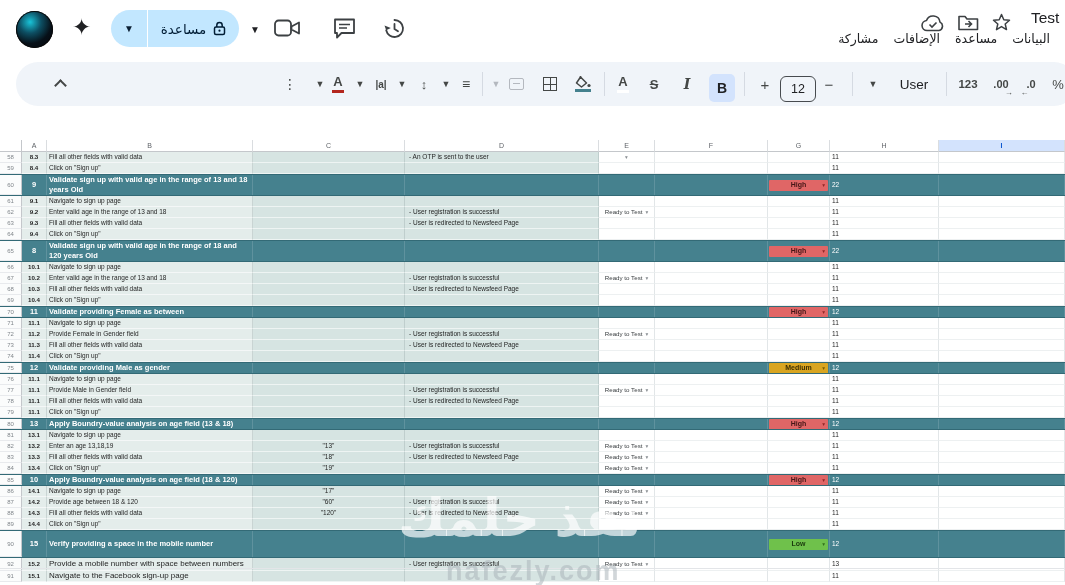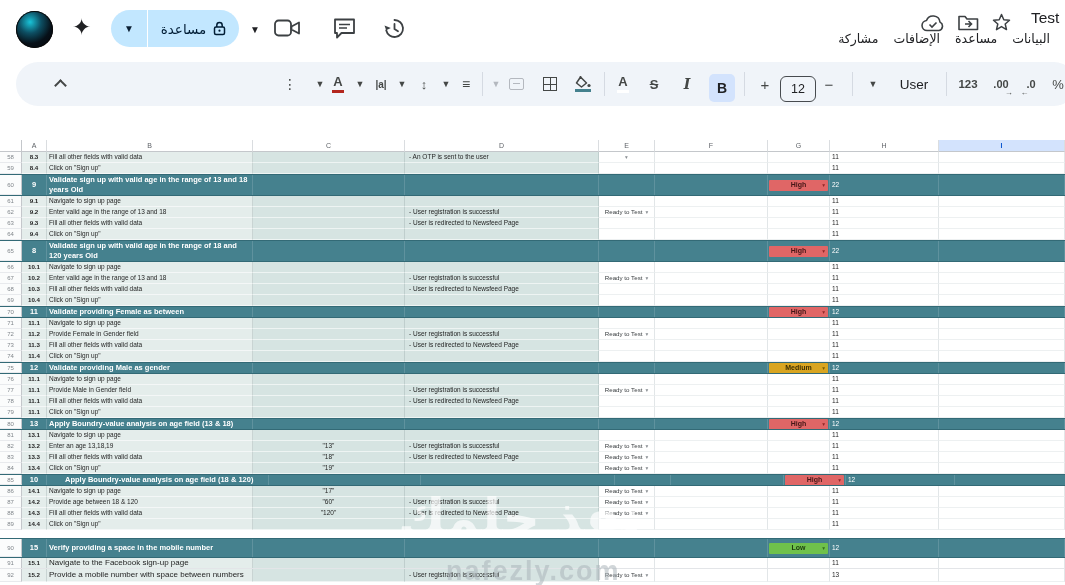--- a/index.html
+++ b/index.html
@@ -822,21 +822,21 @@
           <div class="cell cH" style="width: 109px;">
             <span class="ctext">11</span>
           </div>
           <div class="cell cI" style="width: 126px;"></div>
         </div>
         <div class="srow t-section" style="height: 12px;">
           <div class="rownum">85</div>
           <div class="cell cA" style="width: 25px;">
             <span class="ctext">10</span>
           </div>
-          <div class="cell cB" style="width: 206px; margin-left: 16px;">
+          <div class="cell cB" style="width: 206px;">
             <span class="ctext">Apply Boundry-value analysis on age field (18 &amp; 120)</span>
           </div>
           <div class="cell cC" style="width: 152px;"></div>
           <div class="cell cD" style="width: 194px;"></div>
           <div class="cell cE" style="width: 56px;"></div>
           <div class="cell cF" style="width: 113px;"></div>
           <div class="cell cG gwrap" style="width: 62px;">
             <div class="badge" style="background: rgb(224, 102, 102); color: rgb(68, 22, 22);">
               <span>High</span>
               <span class="barrow" style="color: rgb(143, 39, 39);">▾</span>
@@ -931,21 +931,21 @@
           <div class="cell cC" style="width: 152px;"></div>
           <div class="cell cD" style="width: 194px;"></div>
           <div class="cell cE" style="width: 56px;"></div>
           <div class="cell cF" style="width: 113px;"></div>
           <div class="cell cG" style="width: 62px;"></div>
           <div class="cell cH" style="width: 109px;">
             <span class="ctext">11</span>
           </div>
           <div class="cell cI" style="width: 126px;"></div>
         </div>
-        <div class="srow t-section" style="height: 20px; margin-top: 8px;">
+        <div class="srow t-section" style="height: 28px;">
           <div class="rownum">90</div>
           <div class="cell cA" style="width: 25px;">
             <span class="ctext">15</span>
           </div>
           <div class="cell cB" style="width: 206px;">
             <span class="ctext">Verify providing a space in the mobile number</span>
           </div>
           <div class="cell cC" style="width: 152px;"></div>
           <div class="cell cD" style="width: 194px;"></div>
           <div class="cell cE" style="width: 56px;"></div>
@@ -954,61 +954,61 @@
             <div class="badge" style="background: rgb(111, 193, 75); color: rgb(28, 58, 14);">
               <span>Low</span>
               <span class="barrow" style="color: rgb(51, 110, 28);">▾</span>
             </div>
           </div>
           <div class="cell cH" style="width: 109px;">
             <span class="ctext">12</span>
           </div>
           <div class="cell cI" style="width: 126px;"></div>
         </div>
+        <div class="srow t-step big" style="height: 13px;">
+          <div class="rownum">92</div>
+          <div class="cell cA" style="width: 25px;">
+            <span class="ctext">15.2</span>
+          </div>
+          <div class="cell cB" style="width: 206px;">
+            <span class="ctext">Provide a mobile number with space between numbers</span>
+          </div>
+          <div class="cell cC" style="width: 152px;"></div>
+          <div class="cell cD" style="width: 194px;">
+            <span class="ctext">- User registration is successful</span>
+          </div>
+          <div class="cell cE status" style="width: 56px;">
+            <span class="stext">Ready to Test</span>
+            <span class="schev">▾</span>
+          </div>
+          <div class="cell cF" style="width: 113px;"></div>
+          <div class="cell cG" style="width: 62px;"></div>
+          <div class="cell cH" style="width: 109px;">
+            <span class="ctext">13</span>
+          </div>
+          <div class="cell cI" style="width: 126px;"></div>
+        </div>
         <div class="srow t-step big" style="height: 11px;">
           <div class="rownum">91</div>
           <div class="cell cA" style="width: 25px;">
             <span class="ctext">15.1</span>
           </div>
           <div class="cell cB" style="width: 206px;">
             <span class="ctext">Navigate to the Facebook sign-up page</span>
           </div>
           <div class="cell cC" style="width: 152px;"></div>
           <div class="cell cD" style="width: 194px;"></div>
           <div class="cell cE" style="width: 56px;"></div>
           <div class="cell cF" style="width: 113px;"></div>
           <div class="cell cG" style="width: 62px;"></div>
           <div class="cell cH" style="width: 109px;">
             <span class="ctext">11</span>
           </div>
           <div class="cell cI" style="width: 126px;"></div>
         </div>
-        <div class="srow t-step big" style="height: 13px;">
-          <div class="rownum">92</div>
-          <div class="cell cA" style="width: 25px;">
-            <span class="ctext">15.2</span>
-          </div>
-          <div class="cell cB" style="width: 206px;">
-            <span class="ctext">Provide a mobile number with space between numbers</span>
-          </div>
-          <div class="cell cC" style="width: 152px;"></div>
-          <div class="cell cD" style="width: 194px;">
-            <span class="ctext">- User registration is successful</span>
-          </div>
-          <div class="cell cE status" style="width: 56px;">
-            <span class="stext">Ready to Test</span>
-            <span class="schev">▾</span>
-          </div>
-          <div class="cell cF" style="width: 113px;"></div>
-          <div class="cell cG" style="width: 62px;"></div>
-          <div class="cell cH" style="width: 109px;">
-            <span class="ctext">13</span>
-          </div>
-          <div class="cell cI" style="width: 126px;"></div>
-        </div>
       </div>
   </div>
   <div class="endline"></div>
 
   <div class="wm-big">نفذ حلمك</div>
   <div class="wm-site">nafezly.com</div>
 
 </div>
 
 </body></html>

